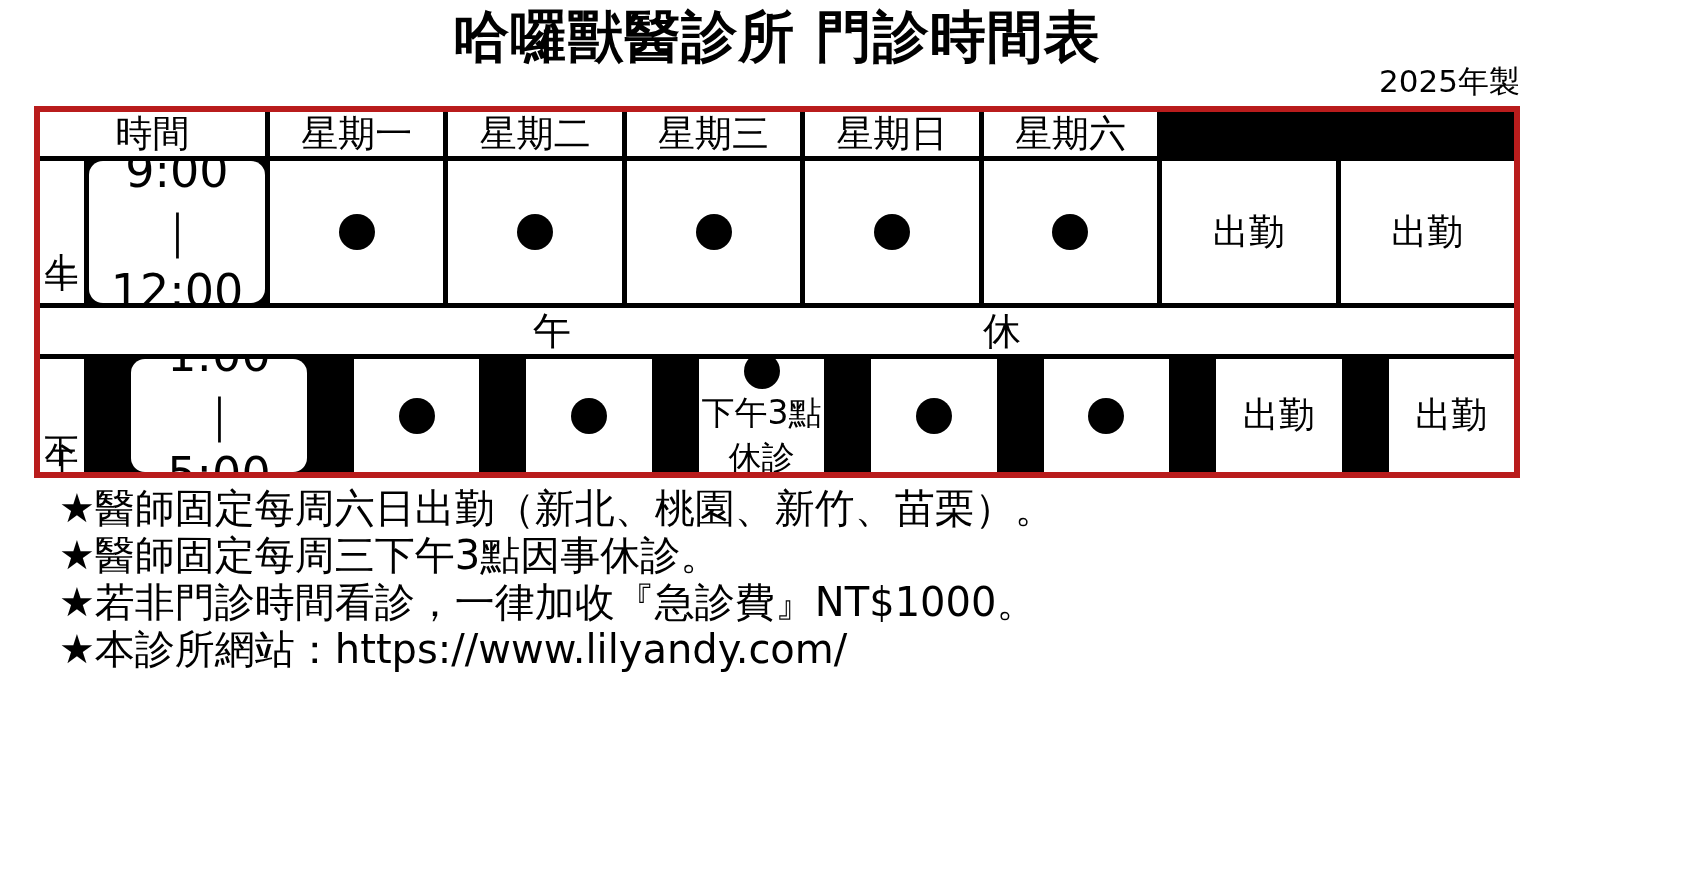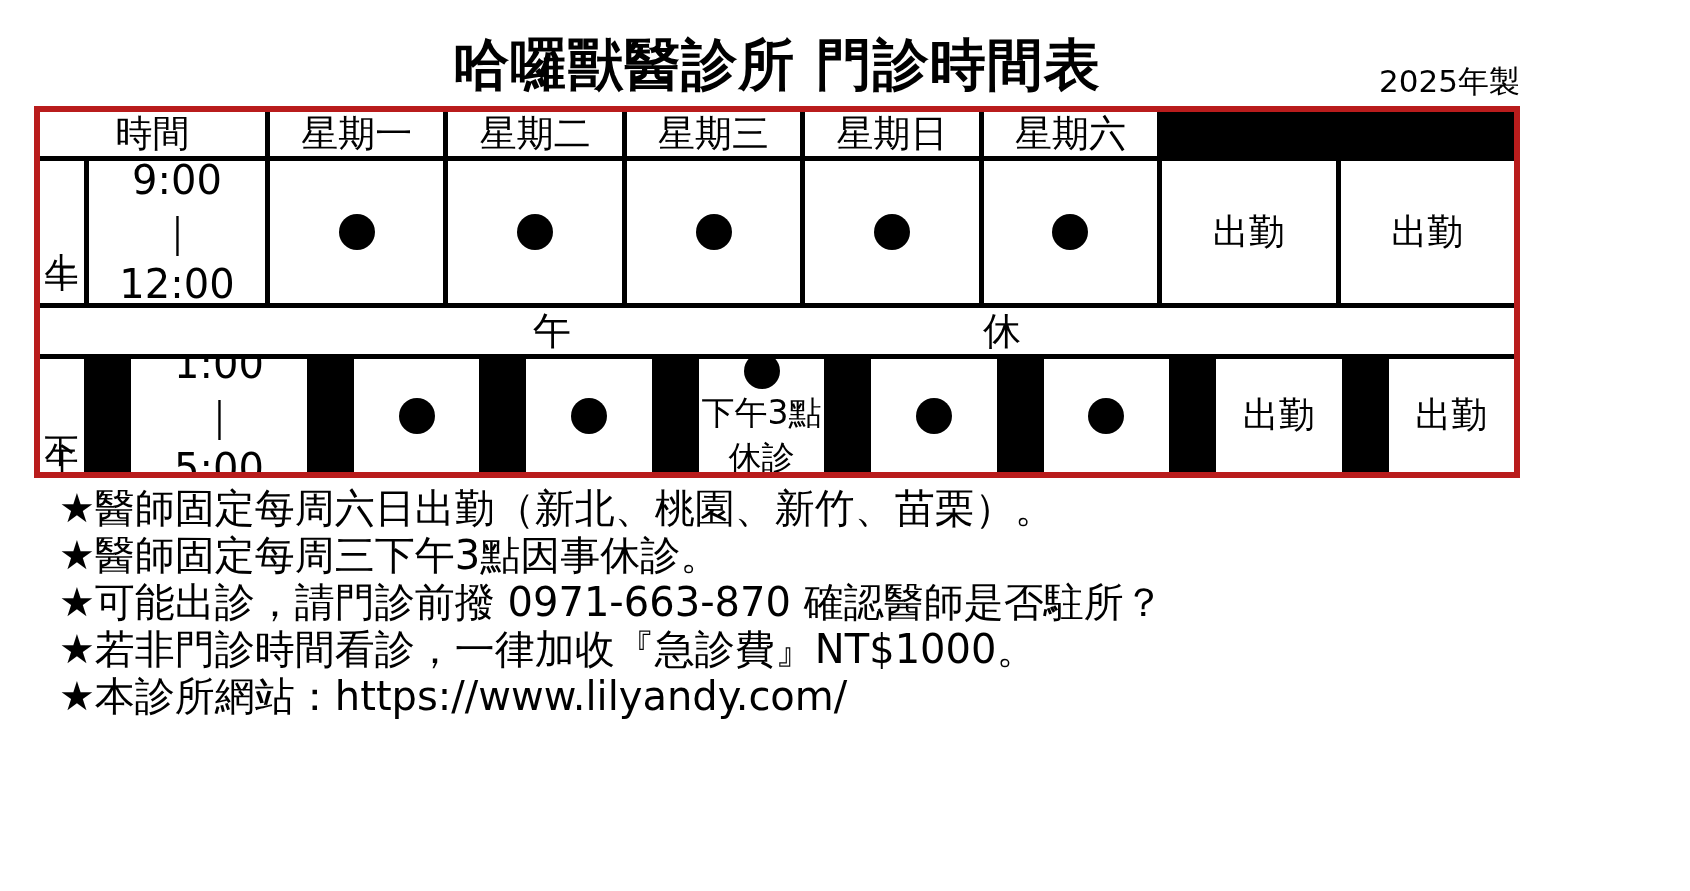--- a/index.html
+++ b/index.html
@@ -11,21 +11,21 @@
     overflow: hidden;
   }
   .content { width: 1486px; margin-left: 34px; }
 
   
   .header-area { position: relative; height: 106px; }
   .page-title {
     text-align: center;
     font-size: 56px;
     font-weight: 700;
-    padding-top: 28px;
+    padding-top: 0;
     letter-spacing: 1px;
     white-space: nowrap;
   }
   .year-note {
     position: absolute;
     right: 0; bottom: 8px;
     font-size: 31px;
     line-height: 1.1;
   }
 
@@ -64,21 +64,22 @@
     writing-mode: vertical-rl;
     text-orientation: upright;
     font-size: 34px;
     letter-spacing: 6px;
     line-height: 1;
   }
   .time-cell {
     white-space: pre-line;
     text-align: center;
     line-height: 1.3;
-    font-size: 40px;
+    font-size: 46px;
+    border-radius: 14px;
   }
 
   .dot {
     width: 36px; height: 36px;
     border-radius: 50%;
     background: #000;
     flex: none;
   }
   .day-cell.with-note {
     flex-direction: column;
@@ -192,18 +193,17 @@
         <div class="cell day-cell">
           <div>出勤</div>
         </div>
       </div>
 
   </div>
 
   <div class="notes">
     <div class="note-line">★醫師固定每周六日出勤（新北、桃園、新竹、苗栗）。</div>
     <div class="note-line">★醫師固定每周三下午3點因事休診。</div>
-    <div class="note-line">★可能出診，請門診前撥 0971-663-870 確認醫師是否駐所？</div>
     <div class="note-line">★若非門診時間看診，一律加收『急診費』NT$1000。</div>
     <div class="note-line">★本診所網站：https://www.lilyandy.com/</div>
   </div>
 
 </div>
 
 </body></html>

